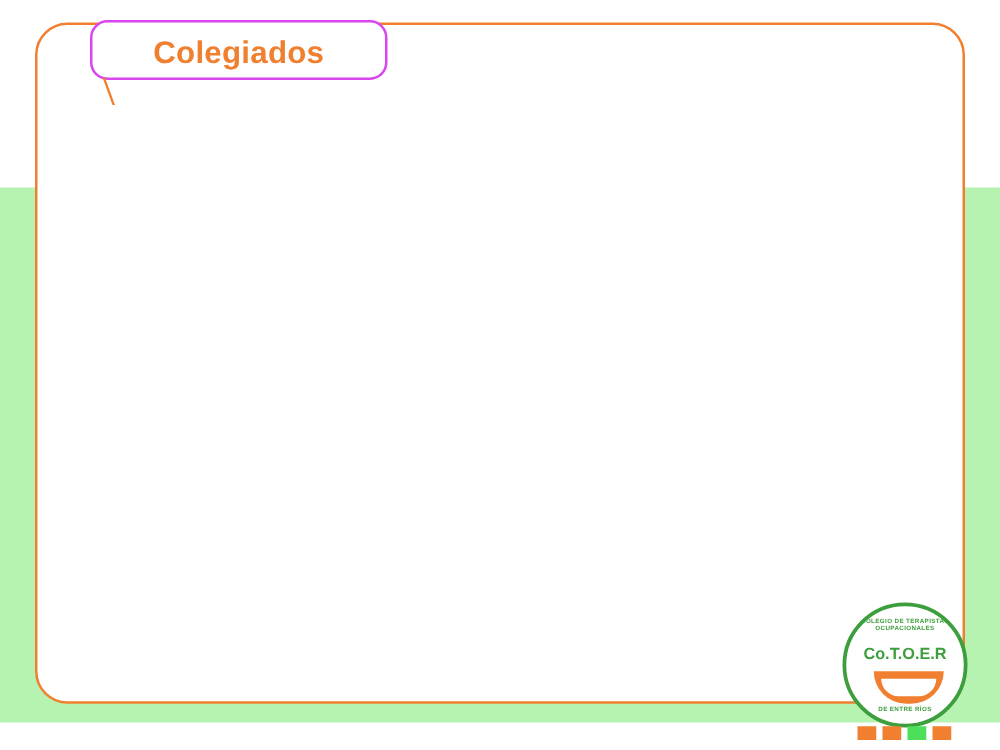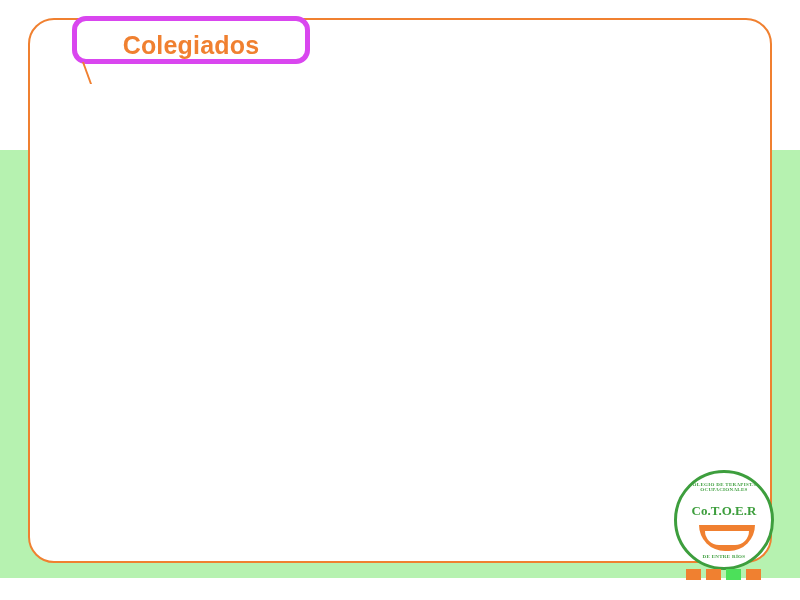--- a/index.html
+++ b/index.html
@@ -50,21 +50,21 @@
   }
 
   
   .tab {
     position: absolute;
     left: 72px;
     top: 16px;
     width: 238px;
     height: 48px;
     background: #ffffff;
-    border: 5px solid #d946ef;
+    border: 2px solid #d946ef;
     border-radius: 14px;
     z-index: 9;
   }
   .tab-label {
     position: absolute;
     left: 0; right: 0;
     top: 10px;
     text-align: center;
     font-size: 25px;
     font-weight: bold;
@@ -253,25 +253,24 @@
     font-size: 14.5px;
     font-weight: bold;
     color: #2b2b3a;
     letter-spacing: .2px;
   }
 
   
   .logo-wrap {
     position: absolute;
     right: 12px;
-    bottom: 20px;
+    bottom: 8px;
     width: 126px;
     height: 110px;
     z-index: 8;
-    font-family: Liberation Serif, serif;
   }
   .logo-circle {
     position: absolute;
     left: 12px;
     top: 0px;
     width: 100px;
     height: 100px;
     border-radius: 50%;
     background: #ffffff;
     border: 3px solid #3d9e3d;

